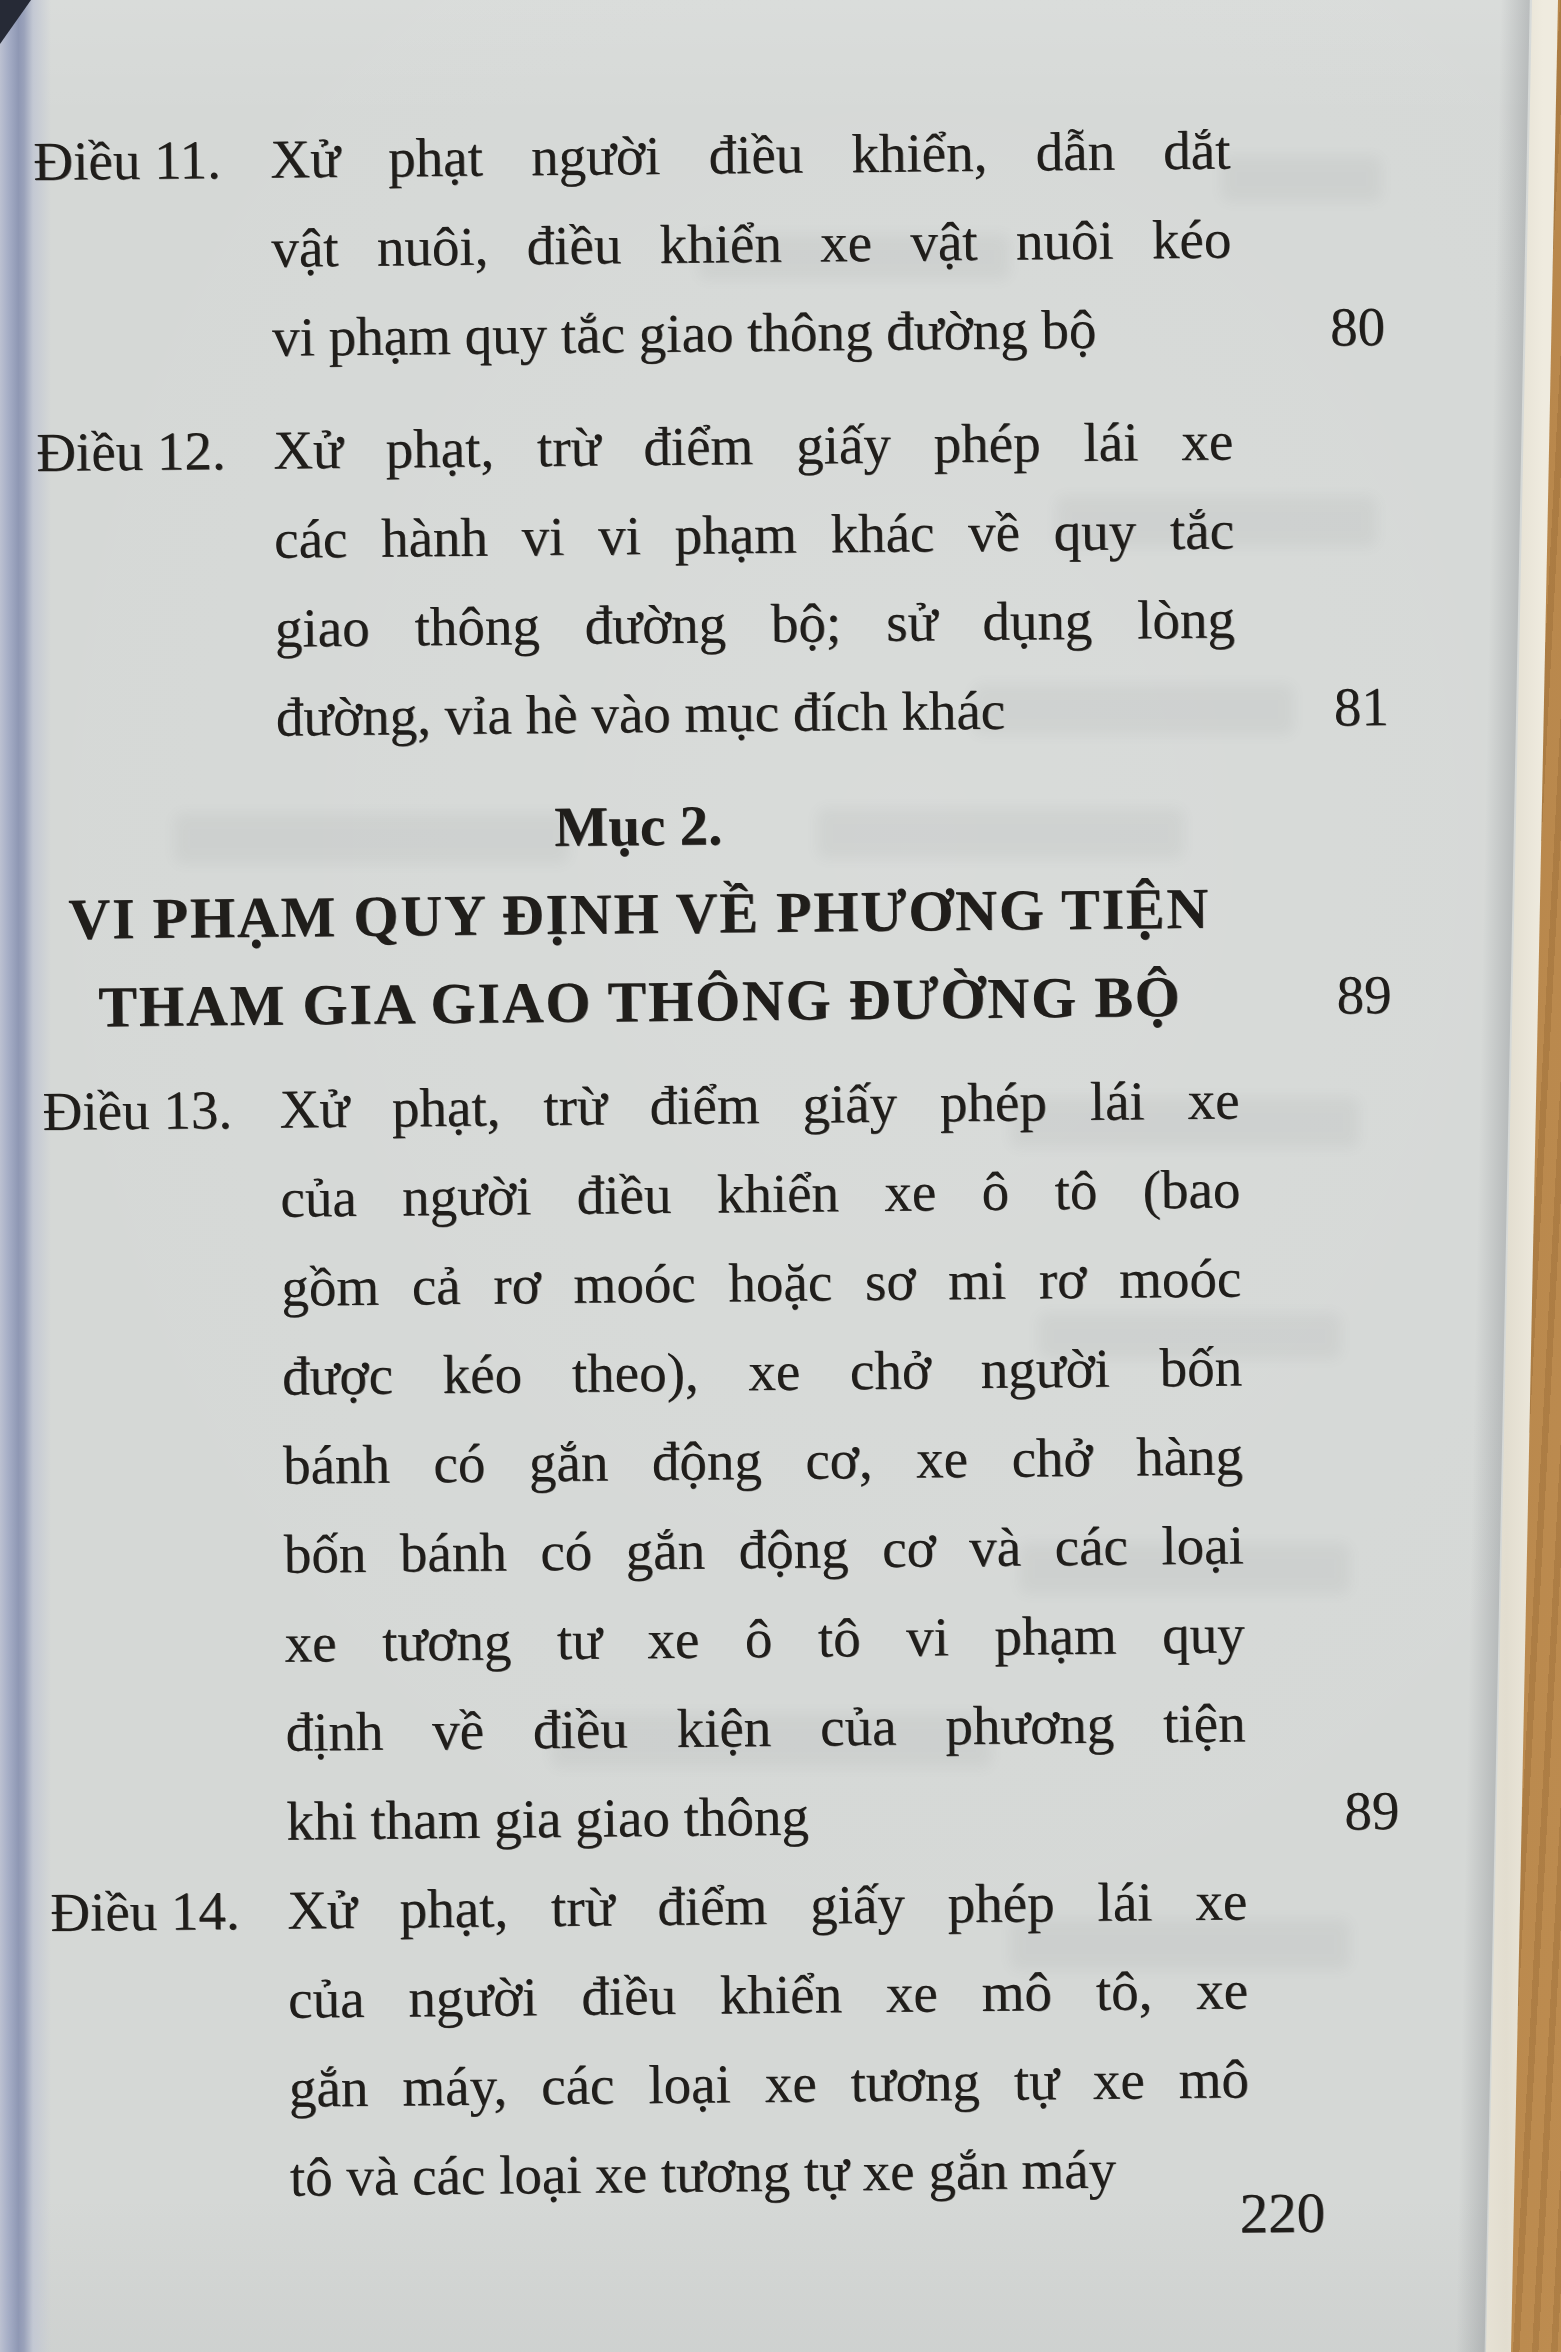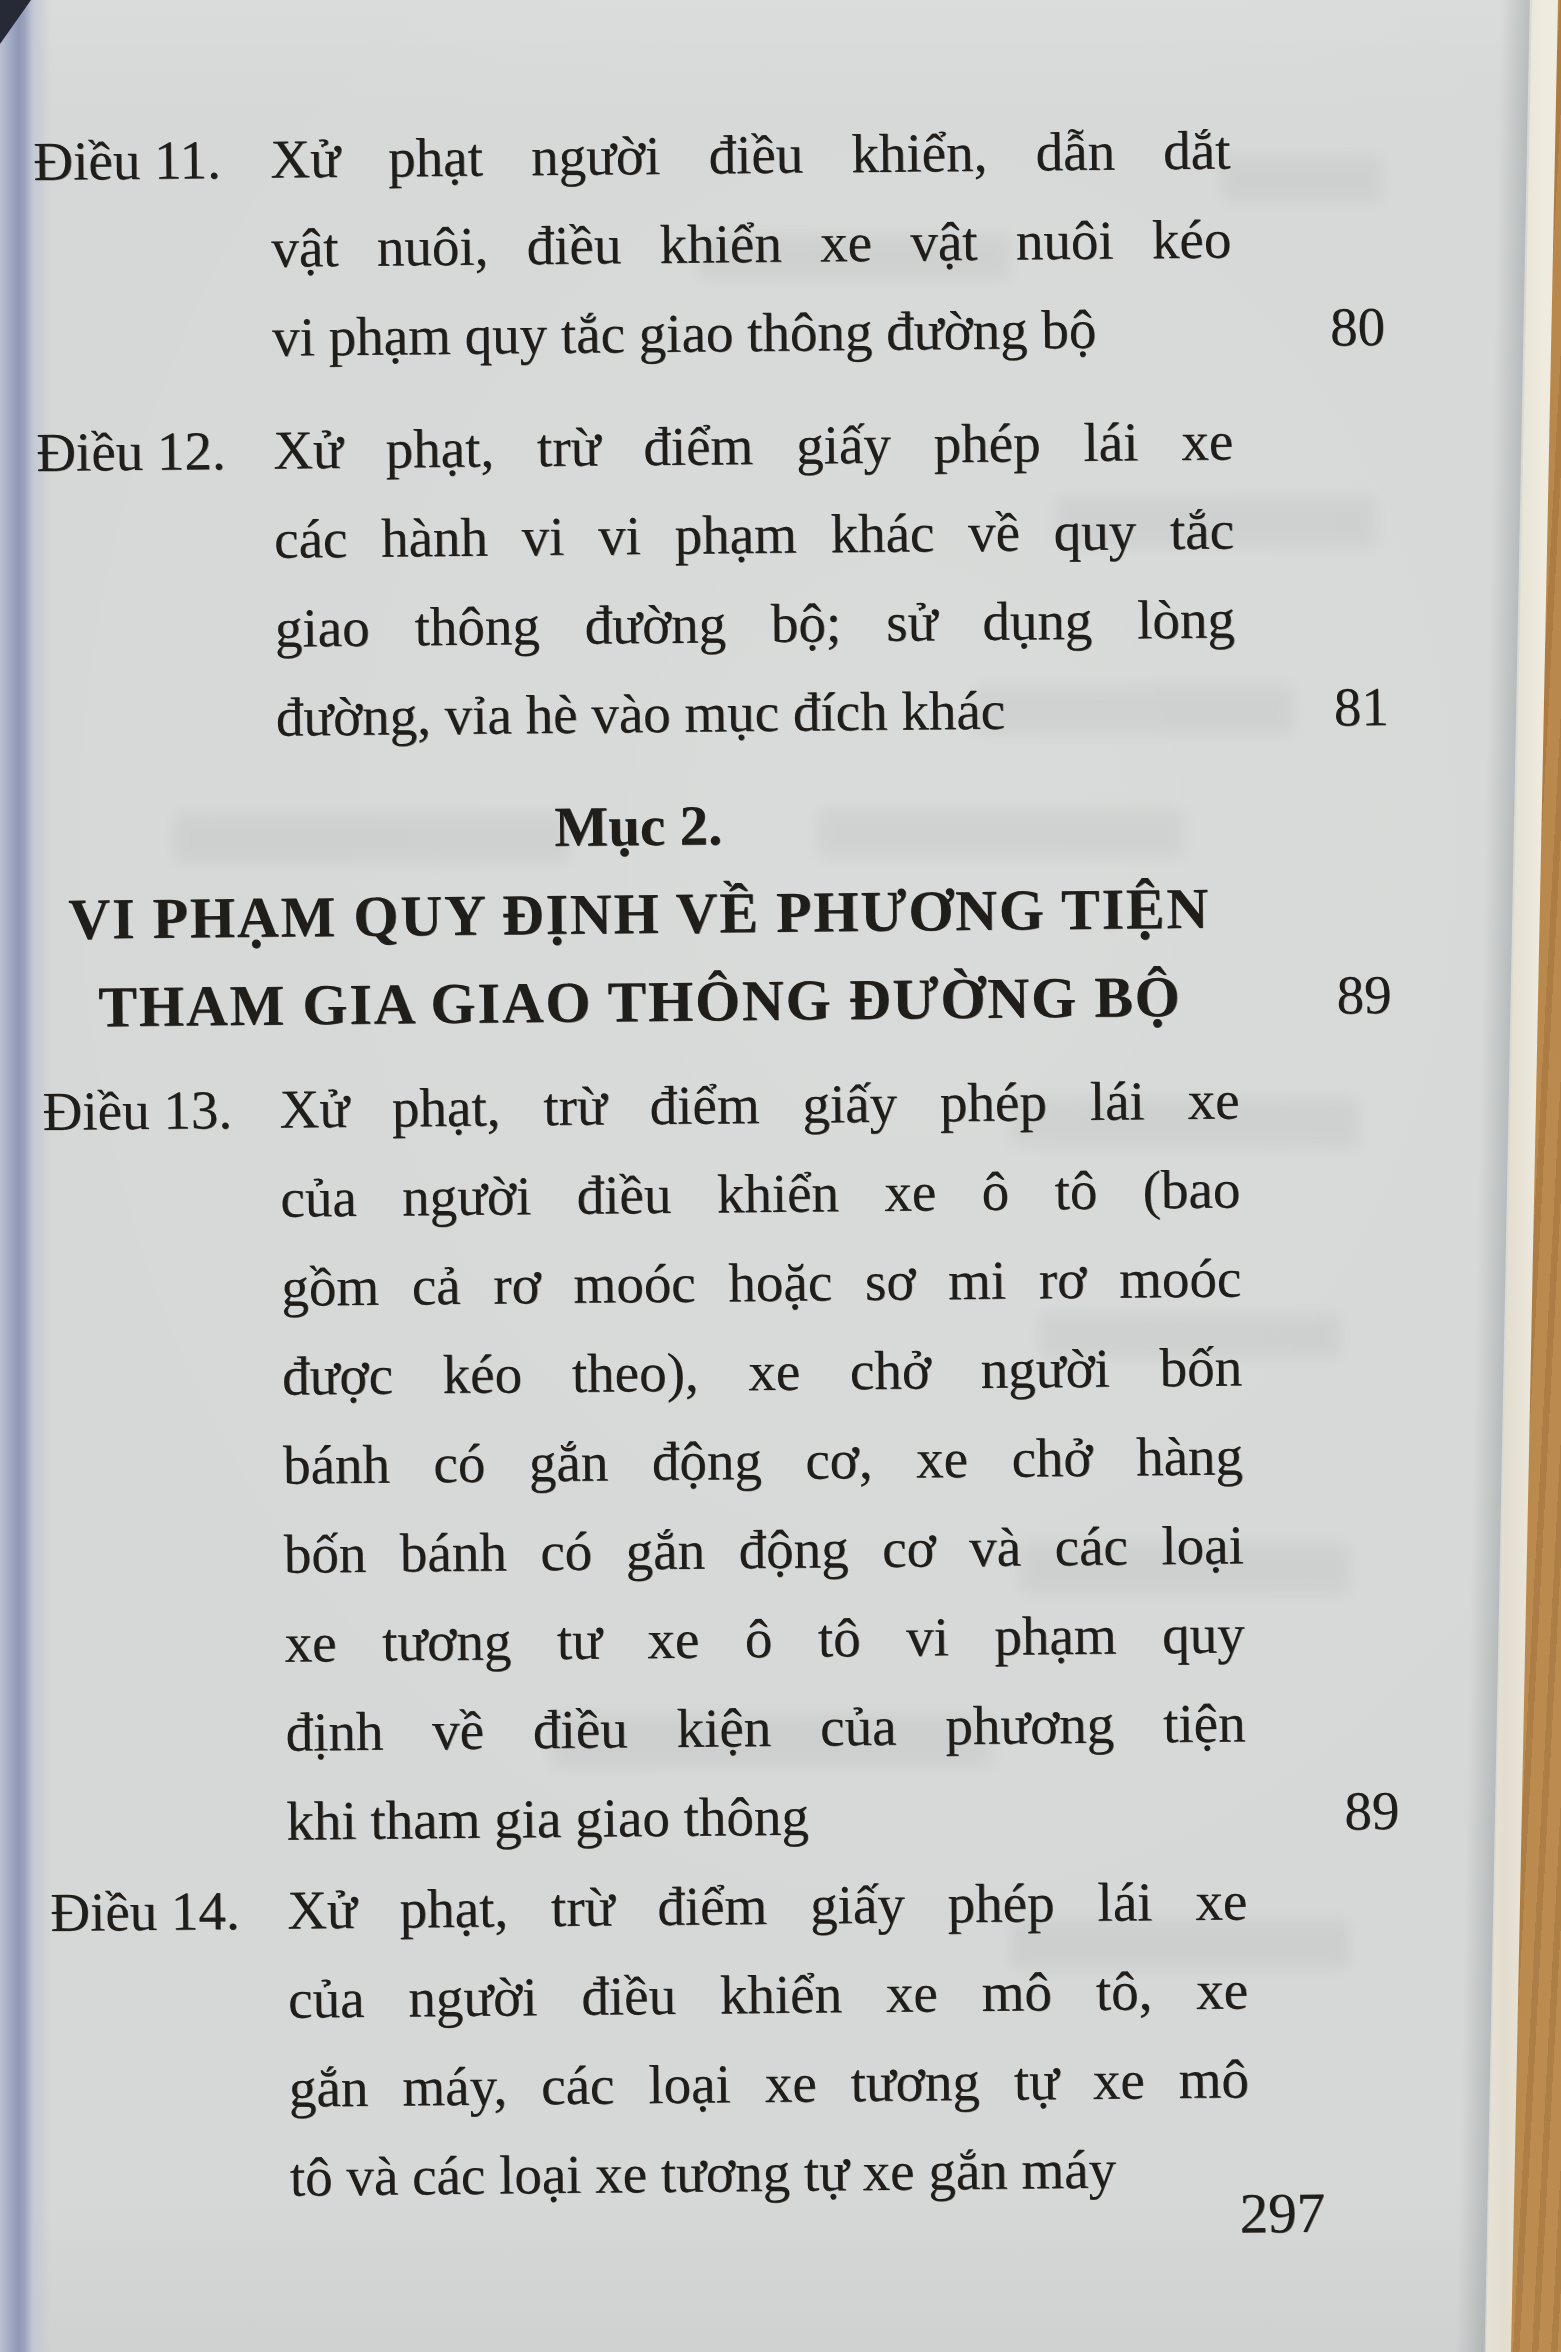--- a/index.html
+++ b/index.html
@@ -140,17 +140,17 @@
     <div class="lines">
       <div class="ln j">Xử phạt, trừ điểm giấy phép lái xe</div>
       <div class="ln j">của người điều khiển xe mô tô, xe</div>
       <div class="ln j">gắn máy, các loại xe tương tự xe mô</div>
       <div class="ln">tô và các loại xe tương tự xe gắn máy</div>
     </div>
     <div class="pg"></div>
   </div>
 
   <div class="footer">
-    <span>297</span>
+    <span>220</span>
   </div>
 
 </div>
 
 
 </body></html>

